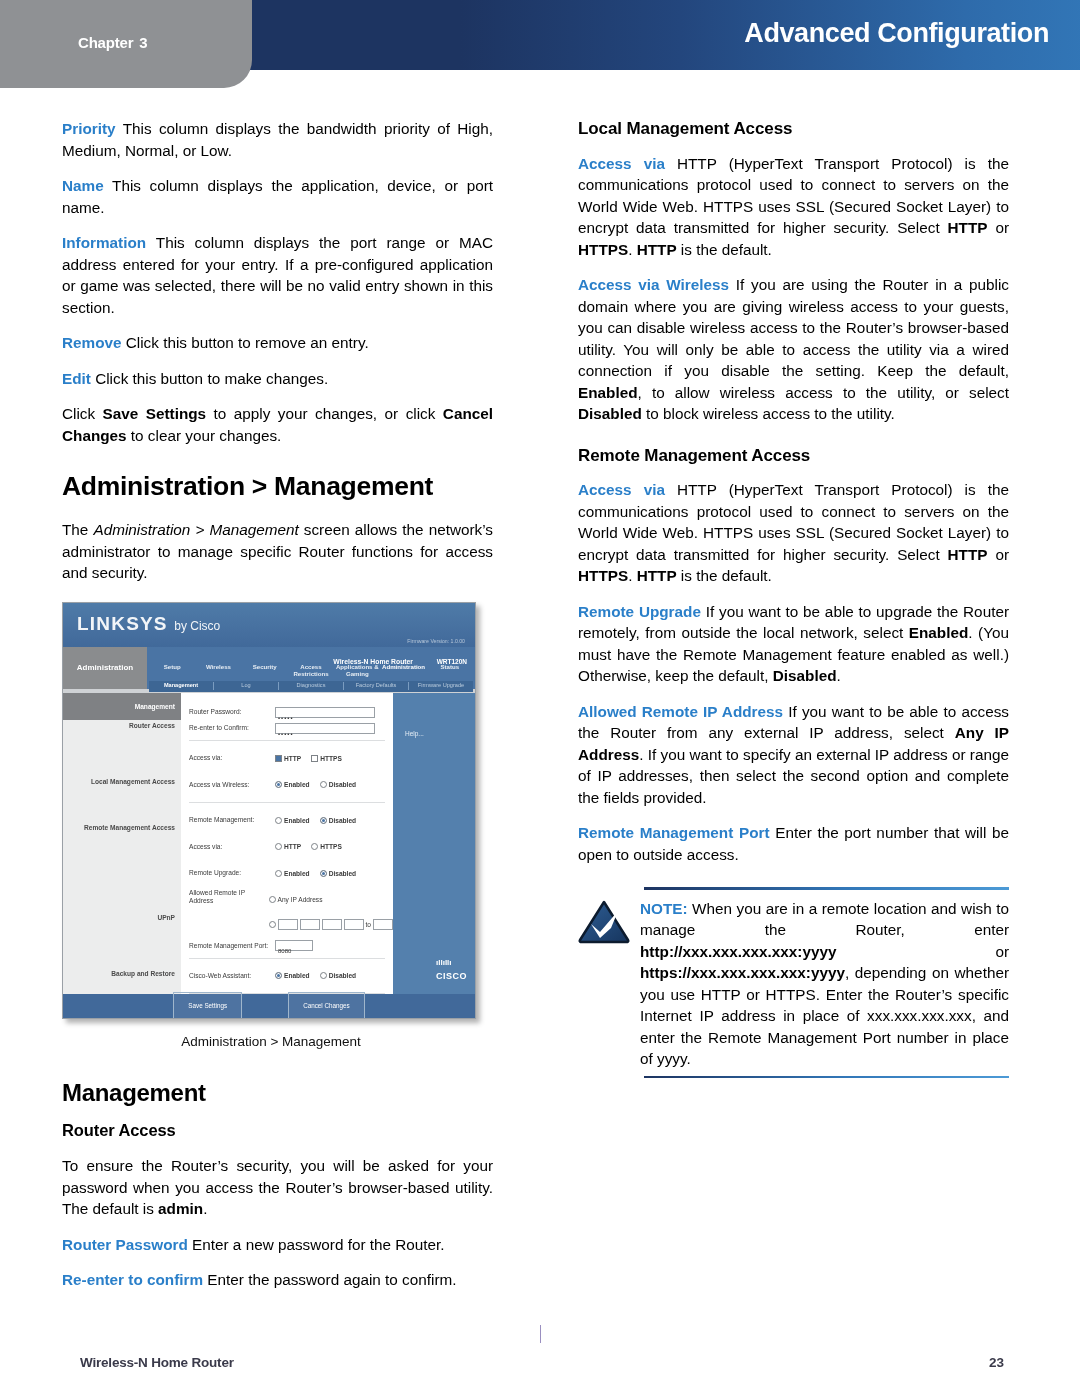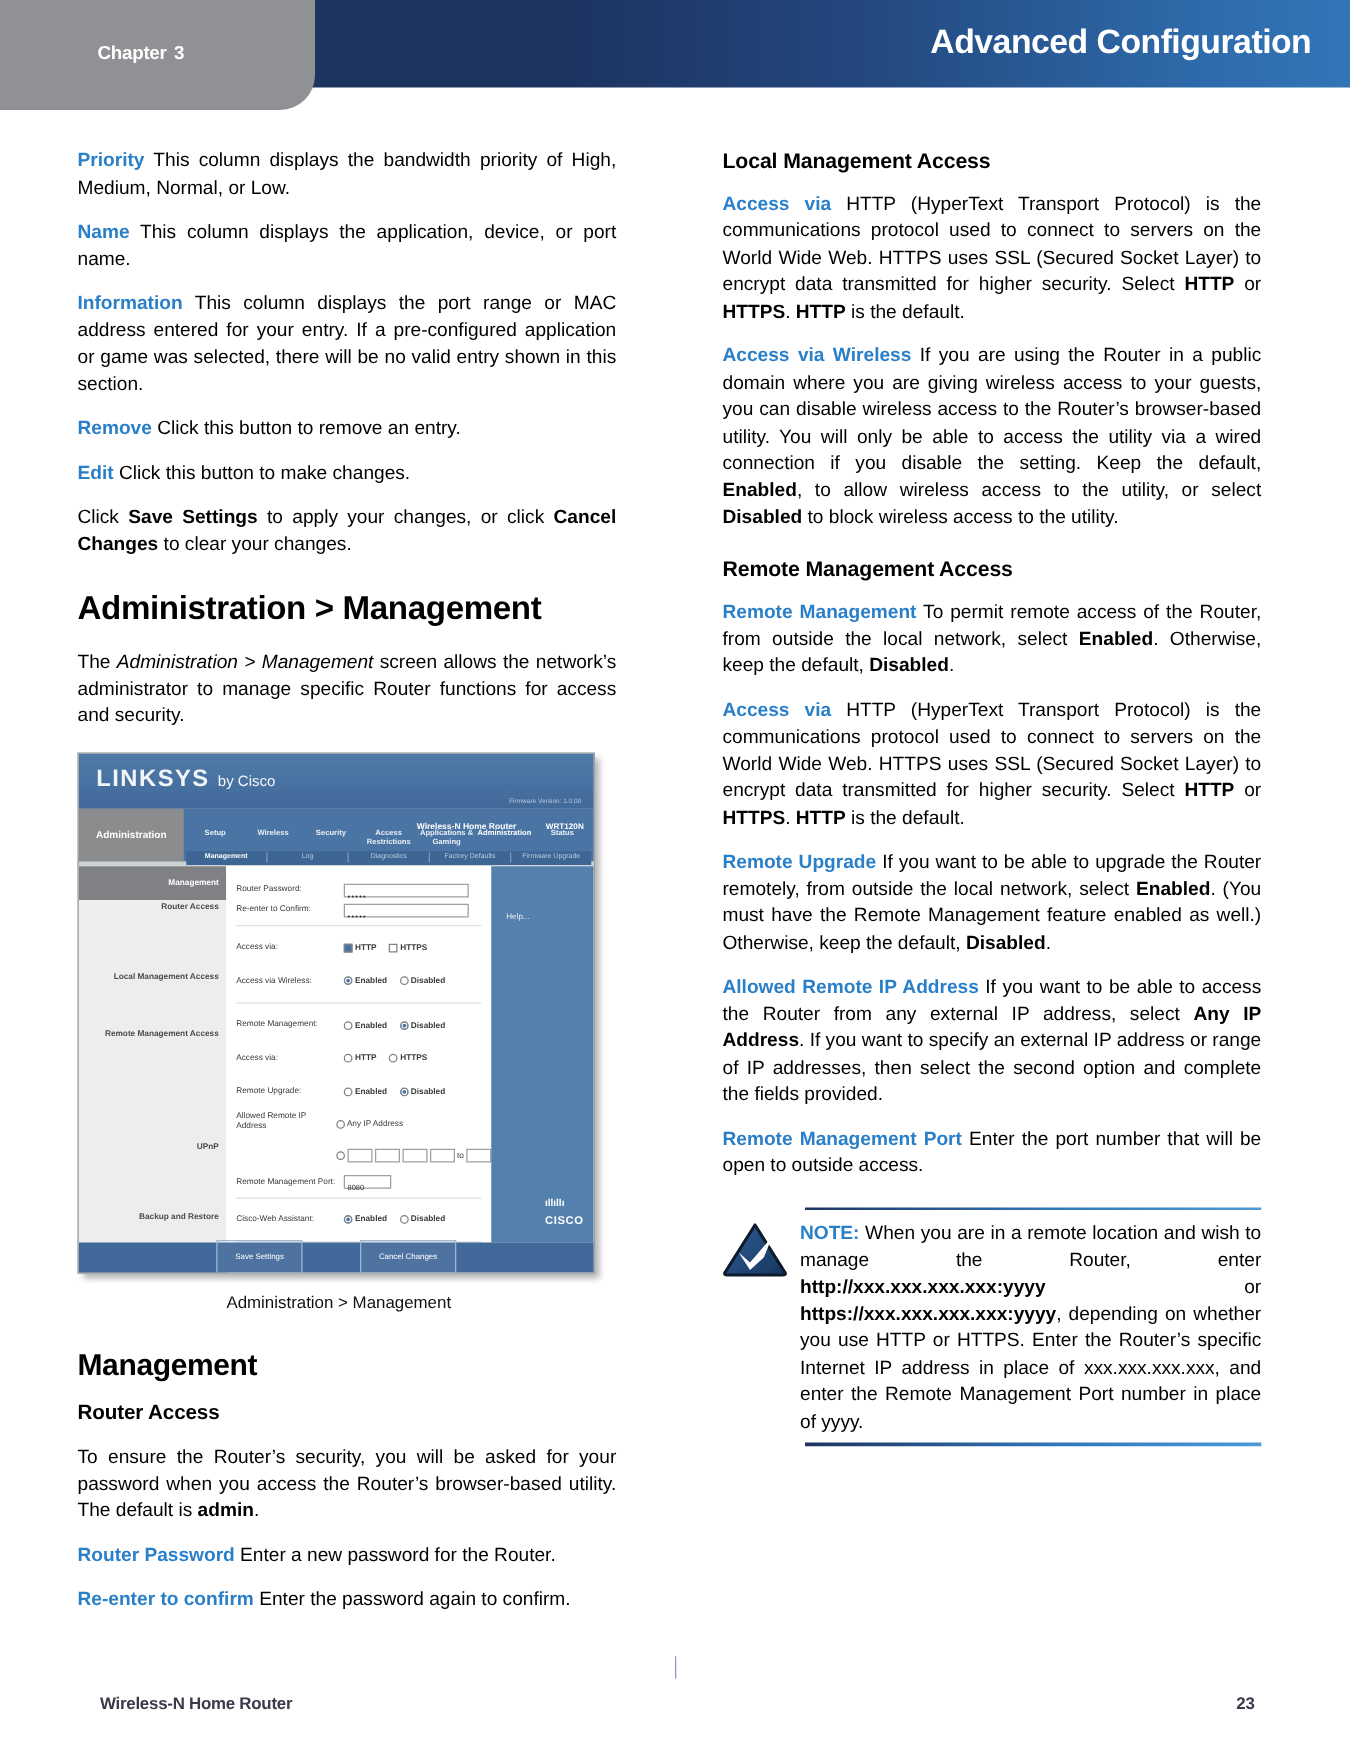--- a/index.html
+++ b/index.html
@@ -561,21 +561,20 @@
 <div class="col col-right">
 
   <h2 class="sub">Local Management Access</h2>
 
   <p class="body"><span class="term">Access via</span><span> HTTP (HyperText Transport Protocol) is the communications protocol used to connect to servers on the World Wide Web. HTTPS uses SSL (Secured Socket Layer) to encrypt data transmitted for higher security. Select </span><b>HTTP</b><span> or </span><b>HTTPS</b><span>. </span><b>HTTP</b><span> is the default.</span></p>
 
   <p class="body"><span class="term">Access via Wireless</span><span> If you are using the Router in a public domain where you are giving wireless access to your guests, you can disable wireless access to the Router’s browser-based utility. You will only be able to access the utility via a wired connection if you disable the setting. Keep the default, </span><b>Enabled</b><span>, to allow wireless access to the utility, or select </span><b>Disabled</b><span> to block wireless access to the utility.</span></p>
 
   <h2 class="sub spaced">Remote Management Access</h2>
 
-  <p class="body"><span class="term">Remote Management</span><span> To permit remote access of the Router, from outside the local network, select </span><b>Enabled</b><span>. Otherwise, keep the default, </span><b>Disabled</b><span>.</span></p>
 
   <p class="body"><span class="term">Access via</span><span> HTTP (HyperText Transport Protocol) is the communications protocol used to connect to servers on the World Wide Web. HTTPS uses SSL (Secured Socket Layer) to encrypt data transmitted for higher security. Select </span><b>HTTP</b><span> or </span><b>HTTPS</b><span>. </span><b>HTTP</b><span> is the default.</span></p>
 
   <p class="body"><span class="term">Remote Upgrade</span><span> If you want to be able to upgrade the Router remotely, from outside the local network, select </span><b>Enabled</b><span>. (You must have the Remote Management feature enabled as well.) Otherwise, keep the default, </span><b>Disabled</b><span>.</span></p>
 
   <p class="body"><span class="term">Allowed Remote IP Address</span><span> If you want to be able to access the Router from any external IP address, select </span><b>Any IP Address</b><span>. If you want to specify an external IP address or range of IP addresses, then select the second option and complete the fields provided.</span></p>
 
   <p class="body"><span class="term">Remote Management Port</span><span> Enter the port number that will be open to outside access.</span></p>
 
   <div class="note">

